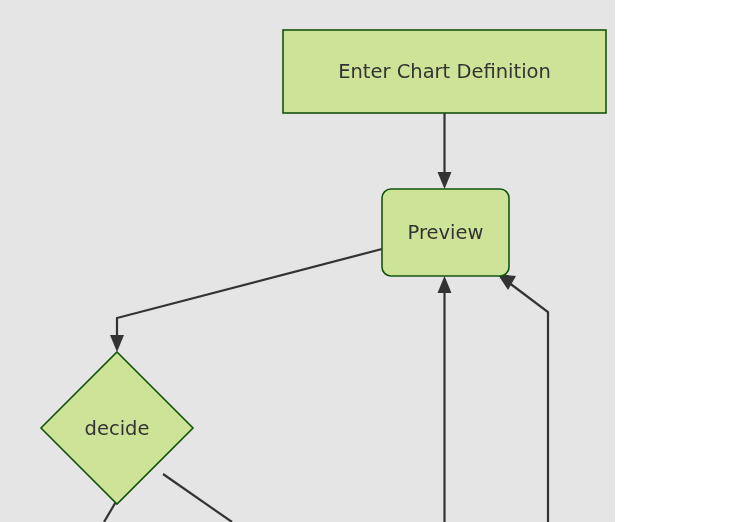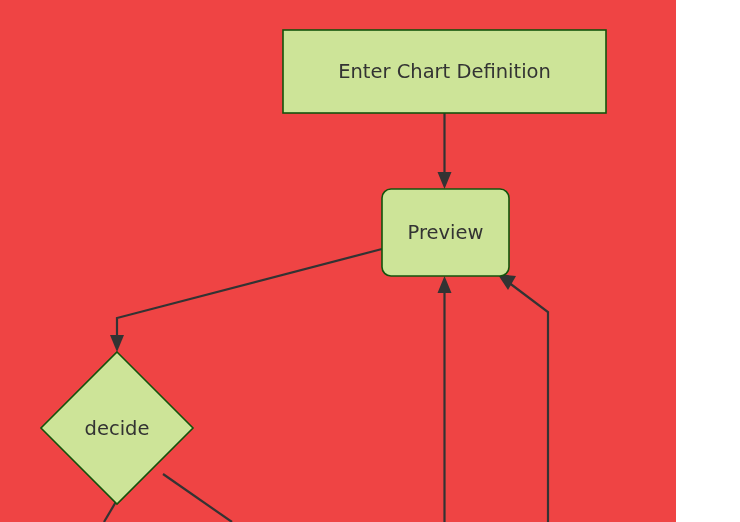--- a/index.html
+++ b/index.html
@@ -5,23 +5,23 @@
   html, body {
     margin: 0;
     padding: 0;
     background: #ffffff;
   }
   body {
     font-family: "DejaVu Sans", "Liberation Sans", sans-serif;
   }
   #diagram-canvas {
     position: relative;
-    width: 676px;
+    width: 615px;
     height: 522px;
-    background: #ef4444;
+    background: #e5e5e5;
     overflow: hidden;
   }
   #flow-svg {
     position: absolute;
     top: 0;
     left: 0;
     width: 740px;
     height: 522px;
   }
   .node-shape {

